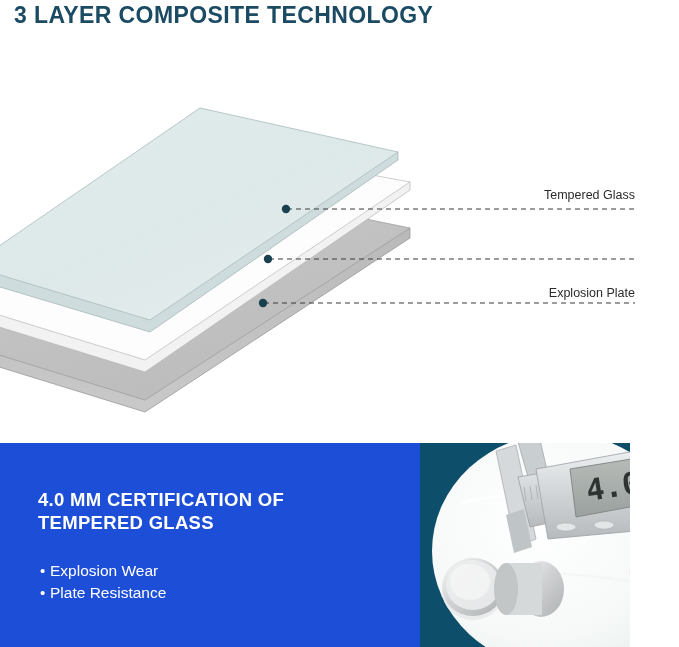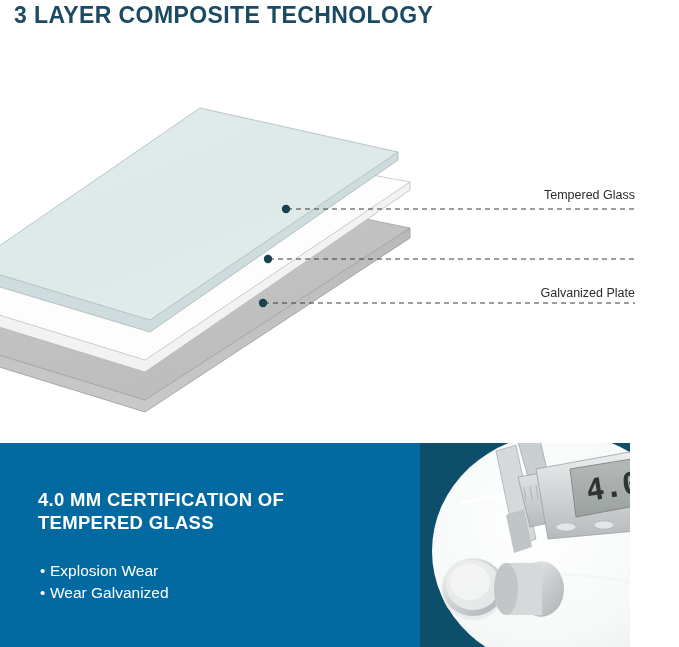--- a/index.html
+++ b/index.html
@@ -49,21 +49,21 @@
   }
   #label-0 { left:375px; top:188px; width:260px; }
   #label-1 { left:375px; top:238px; width:260px; }
   #label-2 { left:375px; top:286px; width:260px; }
 
   
   #banner {
     position:absolute;
     left:0; top:443px;
     width:630px; height:204px;
-    background:#0369a1;
+    background:#1d4ed8;
     overflow:hidden;
   }
   #banner-title {
     position:absolute;
     left:38px; top:45px;
     width:340px;
     font-size:18.5px;
     font-weight:bold;
     line-height:1.26;
     letter-spacing:0.3px;
@@ -151,37 +151,37 @@
 
       <g fill="#19414f">
         <circle cx="286" cy="149" r="4.2"></circle>
         <circle cx="268" cy="199" r="4.2"></circle>
         <circle cx="263" cy="243" r="4.2"></circle>
       </g>
     </svg>
   </div>
 
   <div class="callout-label" id="label-0">Tempered Glass</div>
-  <div class="callout-label" id="label-2">Galvanized Plate</div>
+  <div class="callout-label" id="label-2">Explosion Plate</div>
 
   <div id="banner">
 
     <div id="banner-title">
       <div>4.0 MM CERTIFICATION OF</div>
       <div>TEMPERED GLASS</div>
     </div>
 
     <ul id="banner-list">
       <li>
         <span class="bullet-dot">•</span>
         <span>Explosion Wear</span>
       </li>
       <li>
         <span class="bullet-dot">•</span>
-        <span>Wear Galvanized</span>
+        <span>Plate Resistance</span>
       </li>
     </ul>
 
     <div id="photo">
       <svg width="259" height="204" viewBox="0 0 259 204" xmlns="http://www.w3.org/2000/svg">
         <defs>
           <radialGradient id="discGrad" cx="0.42" cy="0.38" r="0.78">
             <stop offset="0%" stop-color="#ffffff"></stop>
             <stop offset="62%" stop-color="#f6f9f8"></stop>
             <stop offset="100%" stop-color="#e6edec"></stop>

